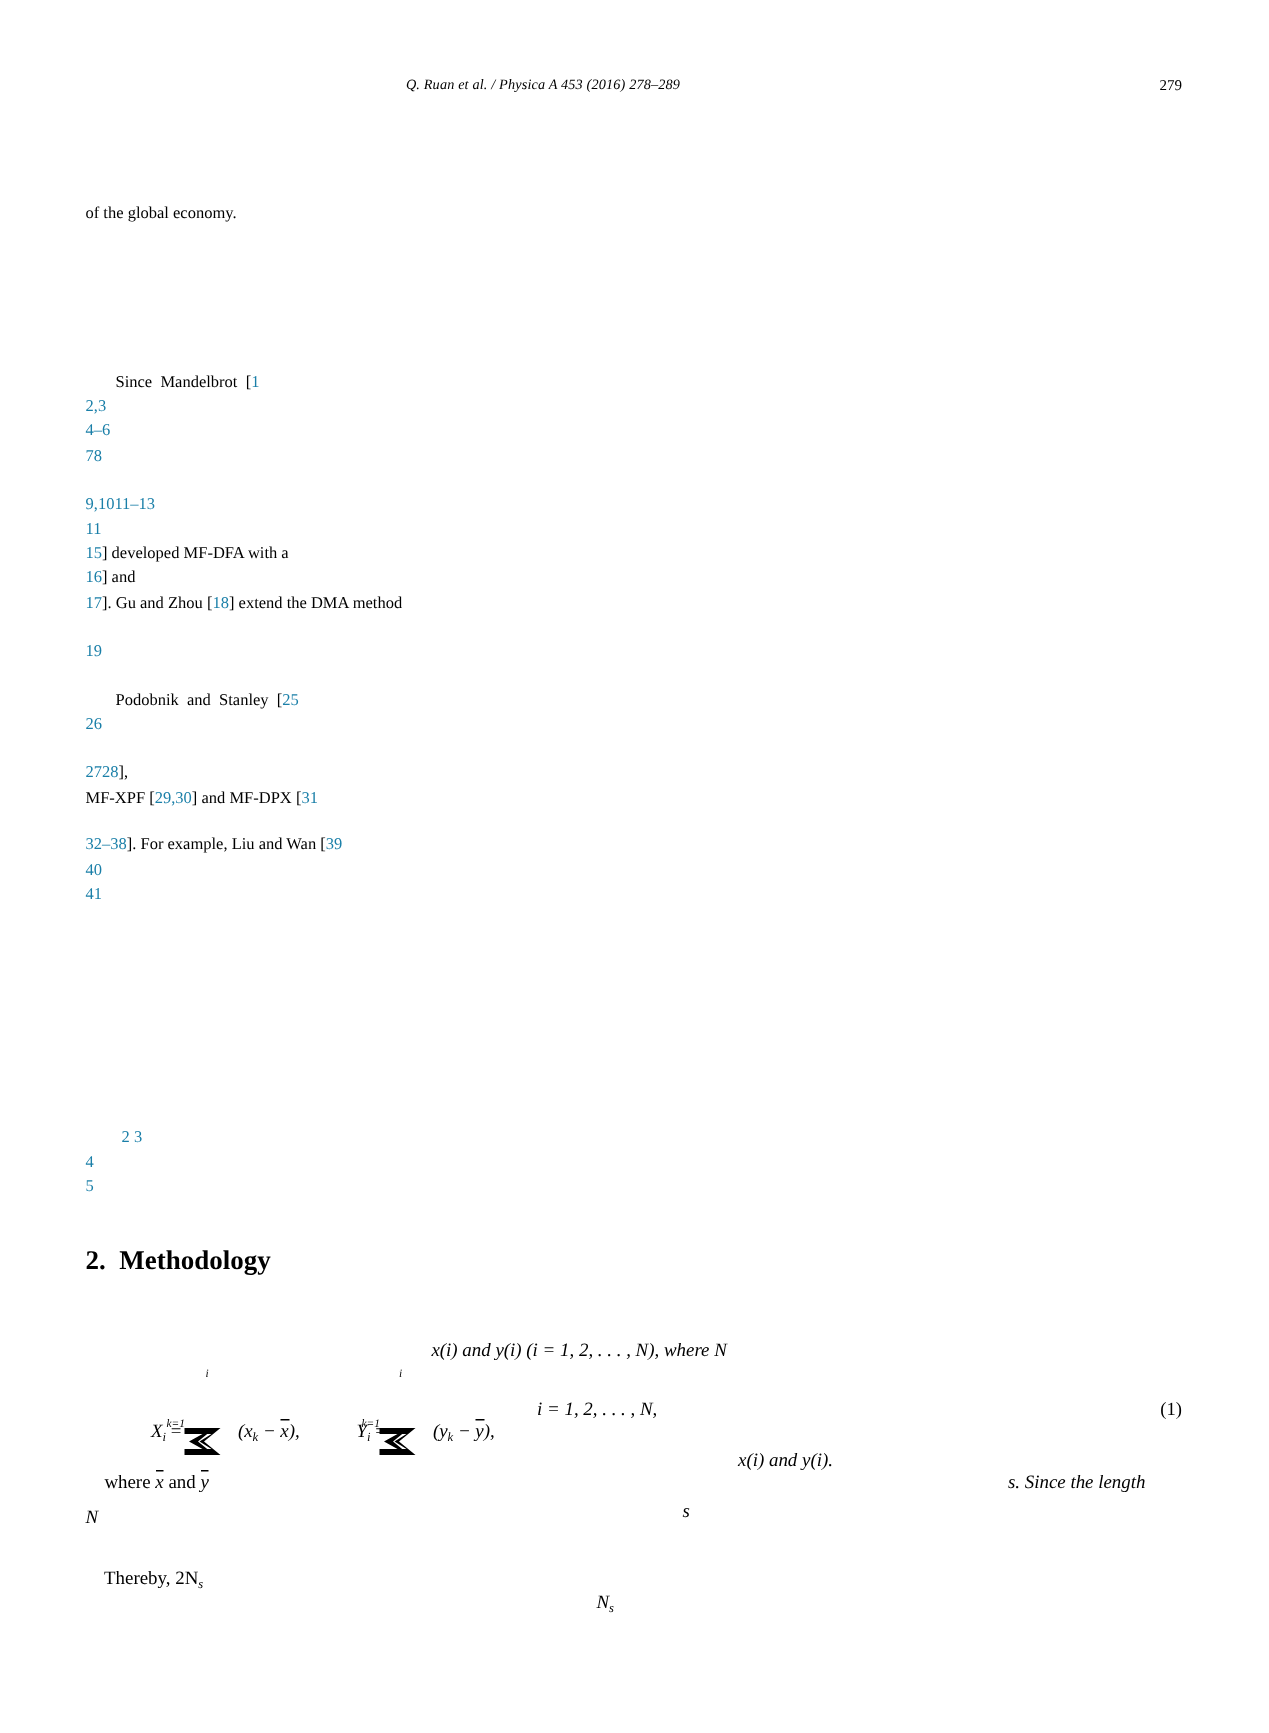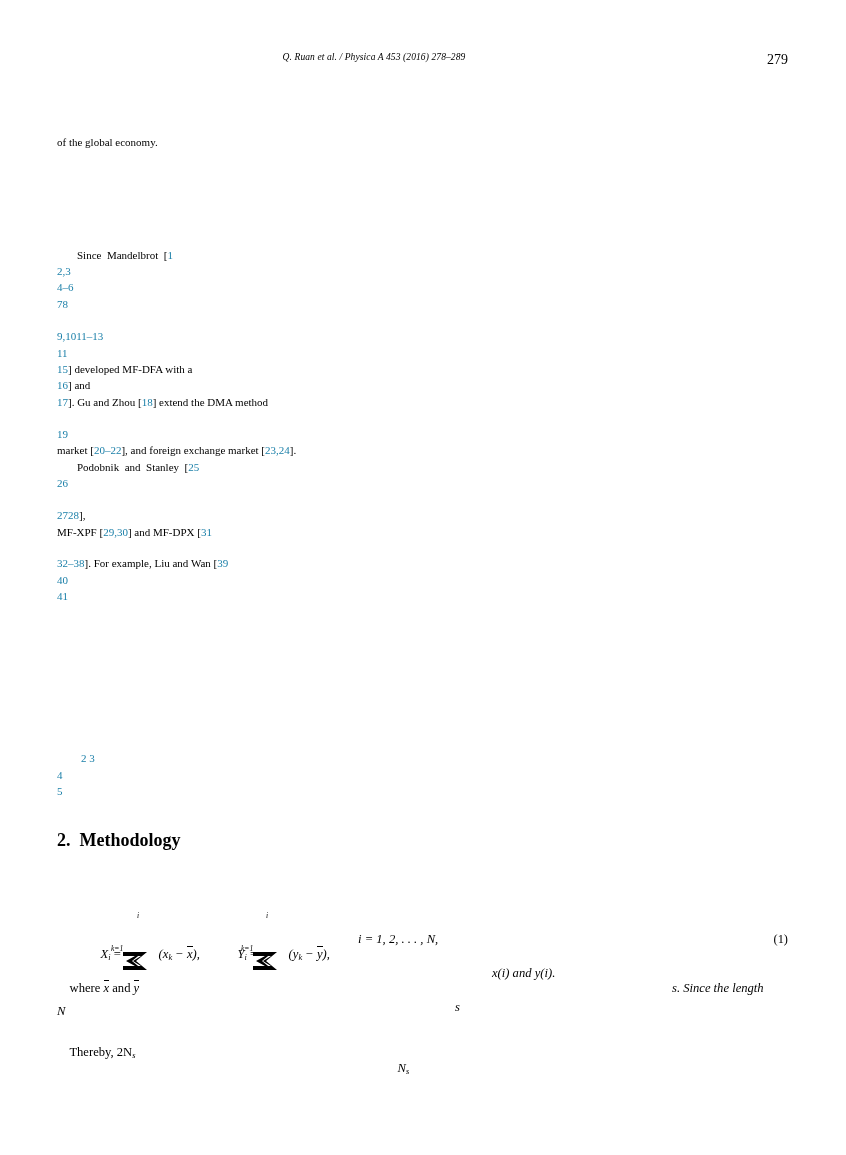--- a/index.html
+++ b/index.html
@@ -29,28 +29,27 @@
     font-style: italic;
     font-size: 9.5px;
     color: #000;
   }
   .runhead .center {
     position: absolute;
     left: 0;
     width: 724px;
     text-align: center;
     letter-spacing: 0.1px;
-    padding-left: 12px;
   }
   .runhead .pageno {
     position: absolute;
     right: 58px;
     top: 0;
     font-style: normal;
-    font-size: 14px;
+    font-size: 10px;
   }
   
   .col {
     position: absolute;
     left: 57px;
     width: 731px;
   }
   .ln {
     position: absolute;
     font-size: 11px;
@@ -138,40 +137,42 @@
     <div class="ln" style="top:279px;left:0;"><span class="lnk">4–6</span></div>
     <div class="ln" style="top:296px;left:0;"><span class="lnk">78</span></div>
 
     <div class="ln" style="top:328px;left:0;"><span class="lnk">9,1011–13</span></div>
     <div class="ln" style="top:345px;left:0;"><span class="lnk">11</span></div>
     <div class="ln" style="top:361px;left:0;"><span class="lnk">15</span><span>] developed MF-DFA with a</span></div>
     <div class="ln" style="top:377px;left:0;"><span class="lnk">16</span><span>] and</span></div>
     <div class="ln" style="top:394px;left:0;"><span class="lnk">17</span><span>]. Gu and Zhou [</span><span class="lnk">18</span><span>] extend the DMA method</span></div>
 
     <div class="ln" style="top:426px;left:0;"><span class="lnk">19</span></div>
-    <div class="ln" style="top:442px;left:0;"><span>market [</span><span class="lnk">20–22</span><span>], and foreign exchange market [</span><span class="lnk">23,24</span><span>].</span></div>
     <div class="ln" style="top:459px;left:20px;"><span>Podobnik  and  Stanley  [</span><span class="lnk">25</span></div>
     <div class="ln" style="top:475px;left:0;"><span class="lnk">26</span></div>
 
     <div class="ln" style="top:507px;left:0;"><span class="lnk">2728</span><span>],</span></div>
     <div class="ln" style="top:524px;left:0;"><span>MF-XPF [</span><span class="lnk">29,30</span><span>] and MF-DPX [</span><span class="lnk">31</span></div>
 
     <div class="ln" style="top:555px;left:0;"><span class="lnk">32–38</span><span>]. For example, Liu and Wan [</span><span class="lnk">39</span></div>
     <div class="ln" style="top:572px;left:0;"><span class="lnk">40</span></div>
     <div class="ln" style="top:588px;left:0;"><span class="lnk">41</span></div>
 
     <div class="ln" style="top:750px;left:24px;"><span class="lnk">2</span><span> </span><span class="lnk">3</span></div>
     <div class="ln" style="top:767px;left:0;"><span class="lnk">4</span></div>
     <div class="ln" style="top:783px;left:0;"><span class="lnk">5</span></div>
   </div>
 
   <div class="sec-head" style="top:830px;">
     <span>2.</span>&nbsp;&nbsp;<span>Methodology</span>
   </div>
 
+  <div class="math" style="top:878px;left:275px;">
+    <span>x(i) and y(i) (i = 1, 2, . . . , N), where N</span>
+  </div>
 
   <div class="math" style="top:932px;left:88px;">
     <span>X</span><span class="sub">i</span><span class="up"> = </span>
   </div>
   <div class="math" style="top:905px;left:108px;">
     <span class="sumglyph">
       <svg width="28" height="22" viewBox="0 0 28 22">
           <path d="M2 2 L22 2 L11 11 L22 20 L2 20 L2 16 L14 16 L5 11 L14 6 L2 6 Z" fill="#000"></path>
           <path d="M13 2 L26 2 L15 11 L26 20 L13 20 L13 16 L20 16 L12 11 L20 6 L13 6 Z" fill="#000"></path>
         </svg>

